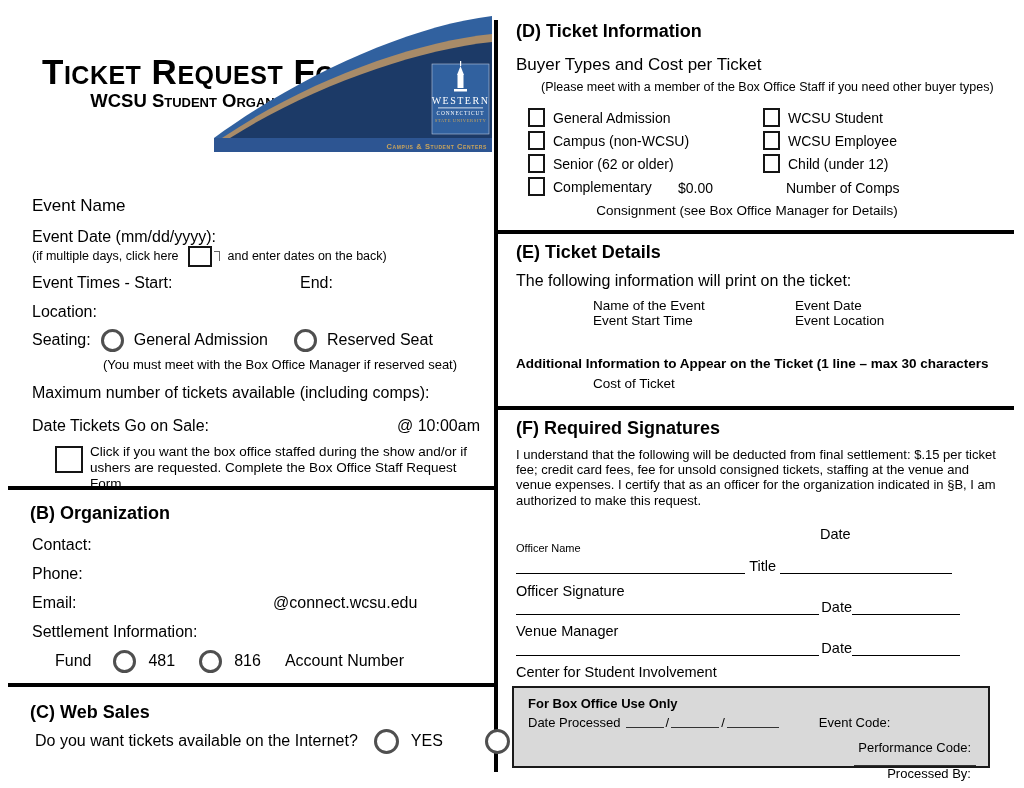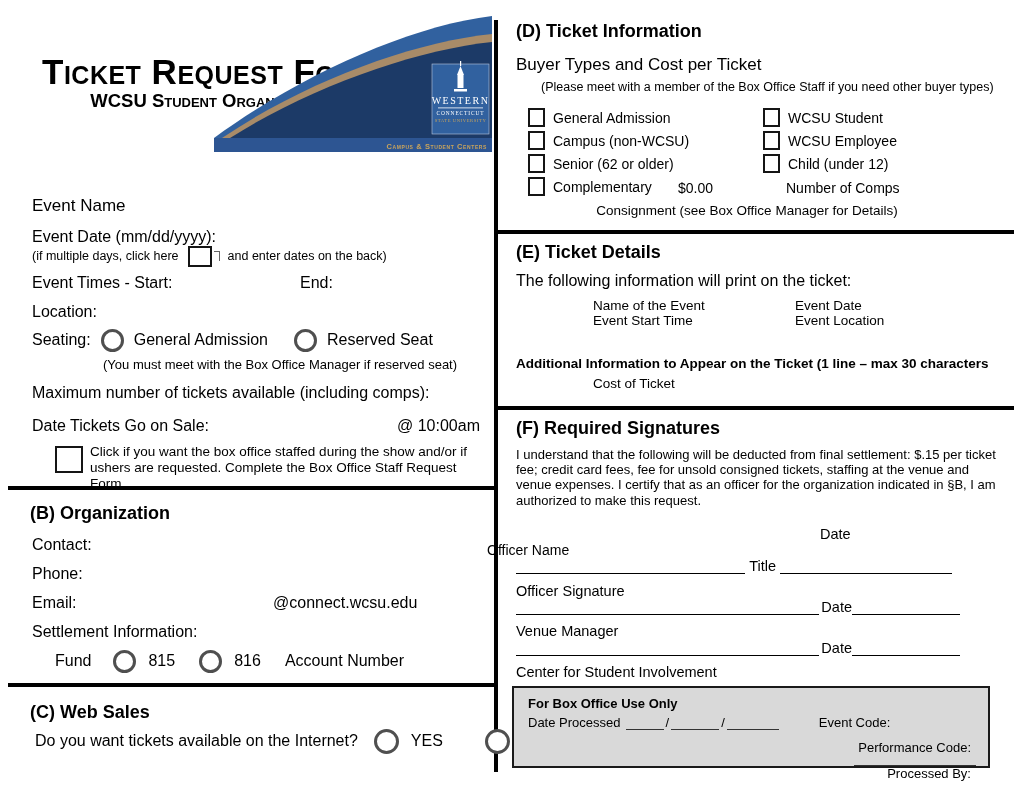--- a/index.html
+++ b/index.html
@@ -110,21 +110,21 @@
   <div class="abs h" style="left:30px;top:503px;">(B) Organization</div>
   <div class="abs b16" style="left:32px;top:536px;">Contact:</div>
   <div class="abs b16" style="left:32px;top:565px;">Phone:</div>
   <div class="abs b16" style="left:32px;top:594px;">Email:</div>
   <div class="abs b16" style="left:273px;top:594px;">@connect.wcsu.edu</div>
   <div class="abs b16" style="left:32px;top:623px;">Settlement Information:</div>
 
   <div class="abs row" style="left:55px;top:648px;height:26px;">
     <span class="b16">Fund</span>
     <span class="radio" style="width:17px;height:17px;margin-left:22px;"></span>
-    <span class="b16" style="margin-left:12px;">815</span>
+    <span class="b16" style="margin-left:12px;">481</span>
     <span class="radio" style="width:17px;height:17px;margin-left:24px;"></span>
     <span class="b16" style="margin-left:12px;">816</span>
     <span class="b16" style="margin-left:24px;">Account Number</span>
   </div>
 
   <div class="hrule" style="left:8px;top:683px;width:486px;"></div>
 
   <div class="abs h" style="left:30px;top:702px;">(C) Web Sales</div>
   <div class="abs row" style="left:35px;top:728px;height:26px;">
     <span class="b16">Do you want tickets available on the Internet?</span>
@@ -185,21 +185,21 @@
 
   <div class="abs" style="left:516px;top:356px;font-size:13.5px;font-weight:bold;">Additional Information to Appear on the Ticket (1 line – max 30 characters</div>
 
   <div class="hrule" style="left:498px;top:406px;width:516px;"></div>
 
   <div class="abs h" style="left:516px;top:418px;">(F) Required Signatures</div>
   <div class="abs wrap" style="left:516px;top:447px;width:482px;font-size:13px;line-height:15.2px;white-space:normal;">I understand that the following will be deducted from final settlement: $.15 per ticket fee; credit card fees, fee for unsold consigned tickets, staffing at the venue and venue expenses.  I certify that as an officer for the organization indicated in §B, I am authorized to make this request.</div>
 
   <div class="abs" style="left:820px;top:526px;font-size:14.5px;">Date</div>
 
-  <div class="abs" style="left:487px;top:542px;font-size:14px;">Officer Name</div>
+  <div class="abs" style="left:516px;top:542px;font-size:11px;">Officer Name</div>
   <div class="sigrow" style="left:516px;top:558px;width:436px;">
     <span class="line grow"></span>
     <span class="siglabel">Title</span>
     <span class="line" style="width:172px;"></span>
   </div>
 
   <div class="abs" style="left:516px;top:583px;font-size:14.5px;">Officer Signature</div>
   <div class="sigrow" style="left:516px;top:599px;width:444px;">
     <span class="line grow"></span>
     <span class="siglabel" style="margin:0 0 0 2px;">Date</span>
@@ -211,21 +211,21 @@
     <span class="line grow"></span>
     <span class="siglabel" style="margin:0 0 0 2px;">Date</span>
     <span class="line" style="width:108px;"></span>
   </div>
 
   <div class="abs" style="left:516px;top:664px;font-size:14.5px;">Center for Student Involvement</div>
 
   <div class="graybox">
     <div class="abs" style="left:14px;top:8px;font-size:13px;font-weight:bold;">For Box Office Use Only</div>
 
-    <div class="boxrow" style="left:14px;top:27px;width:448px;">
+    <div class="boxrow" style="left:14px;top:27px;width:448px;align-items:center;">
       <span class="boxlabel">Date Processed</span>
       <span class="bline" style="width:38px;"></span>
       <span style="margin:0 2px;">/</span>
       <span class="bline" style="width:48px;"></span>
       <span style="margin:0 2px;">/</span>
       <span class="bline" style="width:52px;"></span>
       <span style="width:40px;"></span>
       <span class="boxlabel">Event Code:</span>
       <span class="bline grow"></span>
     </div>

